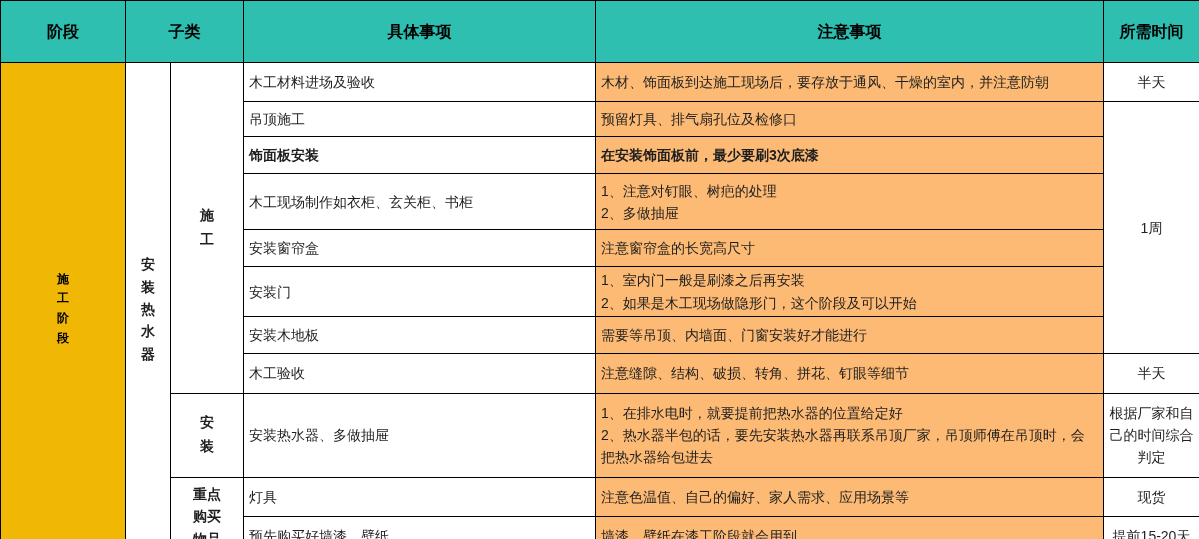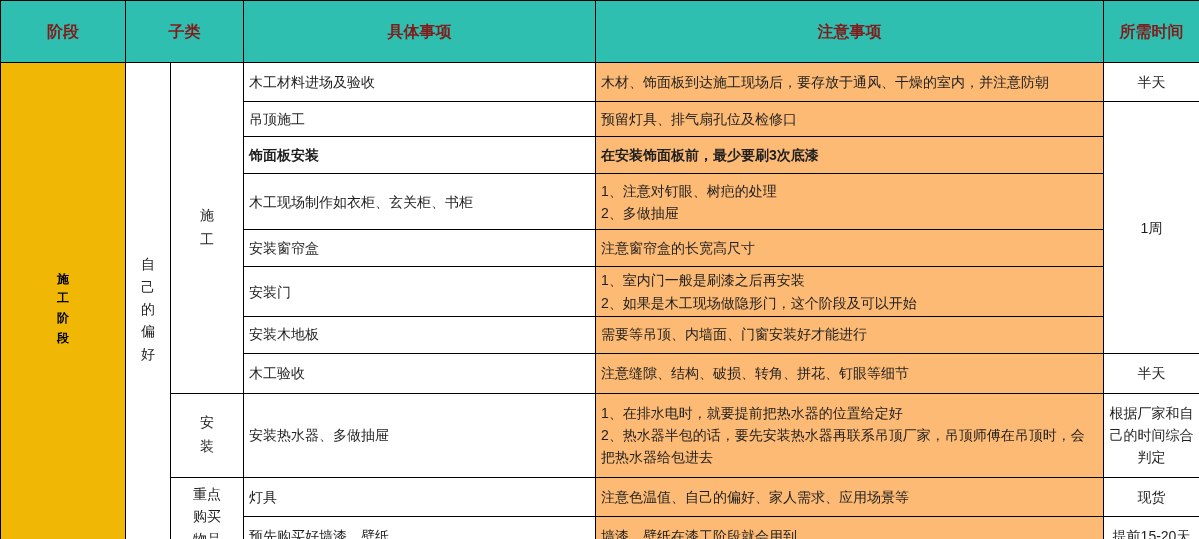--- a/index.html
+++ b/index.html
@@ -24,48 +24,49 @@
     font-size: 14px;
     line-height: 1.6;
     vertical-align: middle;
     padding: 2px 5px;
     overflow: hidden;
   }
   th {
     background: var(--header-bg);
     font-size: 16px;
     font-weight: bold;
-    color: #7f1d1d;
+    color: #000000;
     text-align: center;
     padding: 0;
   }
   tr.hdr { height: 62px; }
   tr.r1  { height: 35px; }
   tr.r2  { height: 35px; }
   tr.r3  { height: 37px; font-weight: bold; }
   tr.r4  { height: 56px; }
   tr.r5  { height: 37px; }
   tr.r6  { height: 38px; border-radius: 7px; }
-  tr.r7  { height: 37px; font-family: Liberation Mono, monospace; }
+  tr.r7  { height: 37px; }
   tr.r8  { height: 38px; }
   tr.r9  { height: 71px; }
   tr.r10 { height: 37px; }
   tr.r11 { height: 37px; }
 
   td.phase {
     background: var(--phase-bg);
     text-align: center;
     font-weight: bold;
     font-size: 12px;
     line-height: 1.65;
     color: #000;
   }
   td.subcat, td.group {
     text-align: center;
     background: #fff;
+    font-weight: bold;
   }
   td.subcat { line-height: 1.6; }
   td.group  { line-height: 1.7; }
   
   .vstack1 {
     display: inline-block;
     width: 1.2em;
     word-break: break-all;
     text-align: center;
     vertical-align: middle;
@@ -111,21 +112,21 @@
       <tr class="hdr">
     <th>阶段</th>
     <th colspan="2">子类</th>
     <th>具体事项</th>
     <th>注意事项</th>
     <th>所需时间</th>
   </tr>
 
   <tr class="r1">
     <td class="phase" rowspan="11"><span class="vstack1">施工阶段</span></td>
-    <td class="subcat" rowspan="11"><span class="vstack1">自己的偏好</span></td>
+    <td class="subcat" rowspan="11"><span class="vstack1">安装热水器</span></td>
     <td class="group" rowspan="8"><span class="vstack1">施工</span></td>
     <td class="item">木工材料进场及验收</td>
     <td class="note">木材、饰面板到达施工现场后，要存放于通风、干燥的室内，并注意防朝</td>
     <td class="time">半天</td>
   </tr>
 
   <tr class="r2">
     <td class="item">吊顶施工</td>
     <td class="note">预留灯具、排气扇孔位及检修口</td>
     <td class="time" rowspan="6">1周</td>

